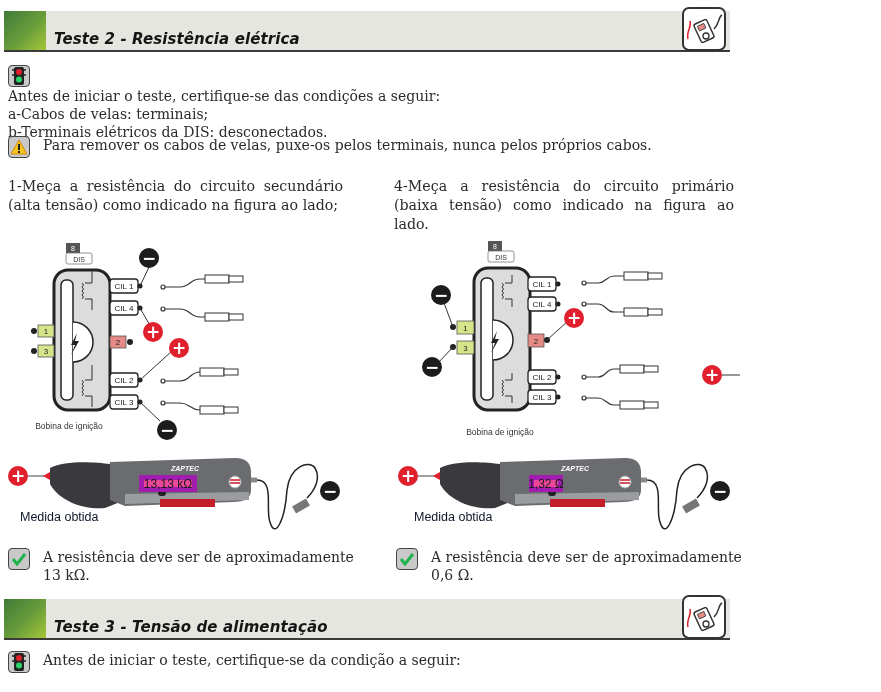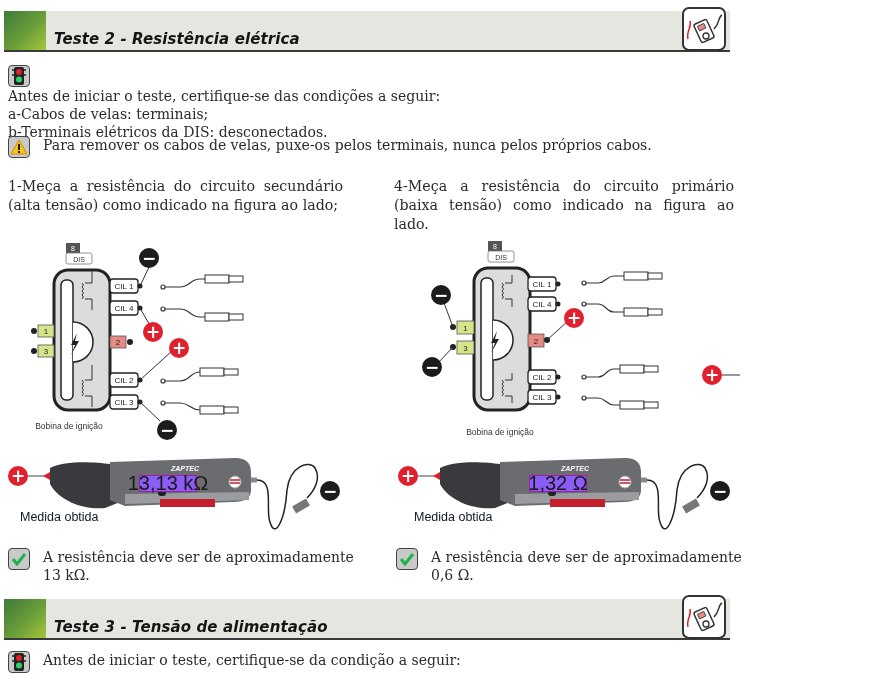--- a/index.html
+++ b/index.html
@@ -21,22 +21,22 @@
     display: flex; align-items: center; justify-content: center; margin-right: 13px; flex-shrink: 0; }
   .note .text { font-size: 14px; line-height: 18px; color: #2b2b2b; }
 
   .para { position: absolute; font-size: 14.2px; line-height: 19px; color: #2b2b2b; text-align: justify; }
   .measure-label { position: absolute; font-family: "Liberation Sans", sans-serif; font-size: 12.5px; color: #0f172a; }
 
   .pm { position: absolute; width: 20px; height: 20px; border-radius: 50%; display: flex; align-items: center; justify-content: center;
     color: #fff; font-family: "DejaVu Sans", sans-serif; font-weight: bold; font-size: 17px; line-height: 1; }
   .pm.minus { background: #1c1c1c; }
   .pm.plus { background: #e0202c; }
-  .lcd { position: absolute; background: #8b5cf6; border: 1px solid #a21caf; font-family: "Liberation Sans", sans-serif;
-    font-size: 20px; color: #1a1a1a; display: flex; align-items: center; justify-content: center; white-space: nowrap; }
+  .lcd { position: absolute; background: #ec4899; border: 5px solid #a21caf; font-family: "Liberation Sans", sans-serif;
+    font-size: 12px; color: #1a1a1a; display: flex; align-items: center; justify-content: center; white-space: nowrap; }
 </style>
 </head>
 <body>
 
 <div class="section-header" style="top:11px;">
   <div class="green-block"></div>
   <div class="bar"></div>
   <div class="underline"></div>
   <div class="title">Teste 2 - Resistência elétrica</div>
   <div class="tool-icon">
@@ -262,21 +262,21 @@
   <path d="M100 44 L224 42 L224 50 L100 54 Z" fill="#9a9c9f"></path>
   <rect x="135" y="49" width="55" height="8" fill="#c41e2a"></rect>
   <rect x="133" y="28" width="8" height="18" rx="3" fill="#222"></rect>
   <circle cx="210" cy="32" r="6" fill="#fff" stroke="#aaa"></circle>
   <path d="M205 30 L215 30 M205 33 L215 33" stroke="#c41e2a" stroke-width="1.5"></path>
   <path d="M226 30 L232 30" stroke="#888" stroke-width="5"></path>
   <path d="M232 30 C250 30 240 60 245 72 C250 90 260 70 262 40 C265 15 285 10 290 18 C296 28 290 40 282 48" stroke="#222" stroke-width="1.5" fill="none"></path>
   <rect x="268" y="52" width="16" height="8" transform="rotate(-30 276 56)" fill="#777"></rect>
   <text x="160" y="21" font-family="Liberation Sans, sans-serif" font-size="7" font-weight="bold" font-style="italic" fill="#fff" text-anchor="middle">ZAPTEC</text>
 </svg>
-<div class="lcd" style="left:529px; top:475px; width:58px; height:17px;">1,32 Ω</div>
+<div class="lcd" style="left:529px; top:475px; width:34px; height:17px;">1,32 Ω</div>
 <div class="pm minus" style="left:710px; top:481px;">−</div>
 <div class="measure-label" style="left:414px; top:510px;">Medida obtida</div>
 
 <div class="note" style="top:548px; left:8px;">
   <div class="icon">
     <svg width="16" height="14" viewBox="0 0 16 14">
         <path d="M2 7 L6 12 L14 2" stroke="#1bb34a" stroke-width="3" fill="none"></path>
       </svg>
   </div>
   <div class="text">

